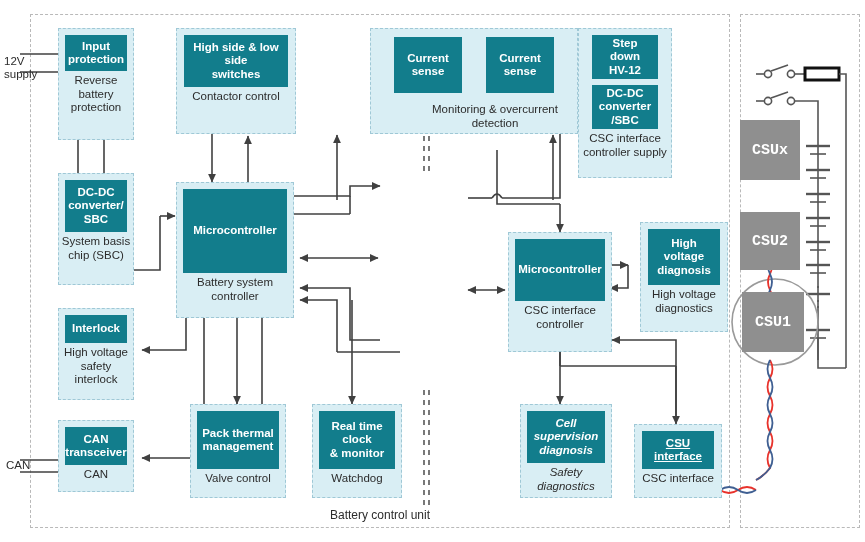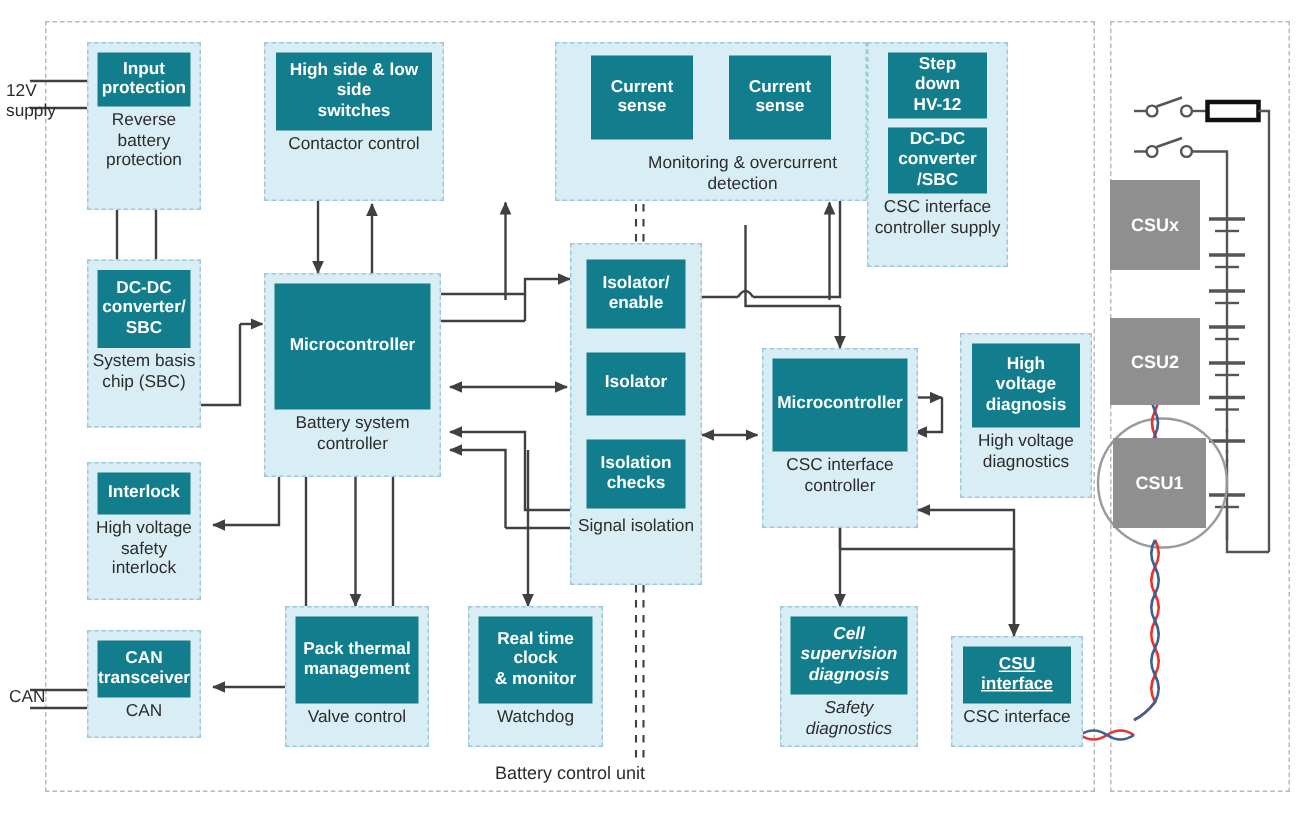--- a/index.html
+++ b/index.html
@@ -56,26 +56,27 @@
     justify-content:center;
     text-align:center;
     box-sizing:border-box;
     padding:2px;
   }
   
   .csu{
     position:absolute;
     background:#8f8f8f;
     color:#ffffff;
-    font-size:12px;
+    font-size:15px;
     font-weight:bold;
     display:flex;
     align-items:center;
     justify-content:center;
     box-sizing:border-box;
+    font-family:Liberation Mono, monospace;
   }
   
   .edgelabel{
     position:absolute;
     color:#2c2c2c;
     font-size:11.5px;
     line-height:13px;
     text-align:left;
     white-space:pre-line;
   }
@@ -288,28 +289,20 @@
   <div class="group" style="left:326px;top:28px;width:208px;height:106px;padding-top:0;margin-left:44px;">
     <div style="display:flex;gap:24px;justify-content:center;width:100%;padding-top:8px;box-sizing:border-box;">
       <div class="tile" style="width:68px;height:56px;white-space:pre-line;">Current
 sense</div>
       <div class="tile" style="width:68px;height:56px;white-space:pre-line;">Current
 sense</div>
     </div>
     <div class="caption" style="padding-top:10px;padding-left:44px;">Monitoring &amp; overcurrent detection</div>
   </div>
 
-  <div class="group" style="left:380px;top:162px;width:88px;height:228px;justify-content:flex-start;">
-    <div class="tile" style="width:66px;height:46px;margin-top:4px;white-space:pre-line;">Isolator/
-enable</div>
-    <div class="tile" style="width:66px;height:42px;margin-top:16px;white-space:pre-line;">Isolator</div>
-    <div class="tile" style="width:66px;height:46px;margin-top:16px;white-space:pre-line;">Isolation
-checks</div>
-    <div class="caption" style="padding-top:6px;">Signal isolation</div>
-  </div>
 
   <div class="group" style="left:578px;top:28px;width:94px;height:150px;">
     <div class="tile" style="width:66px;height:44px;white-space:pre-line;">Step
 down
 HV-12</div>
     <div class="tile" style="width:66px;height:44px;margin-top:6px;white-space:pre-line;">DC-DC
 converter
 /SBC</div>
     <div class="caption">CSC interface
 controller

